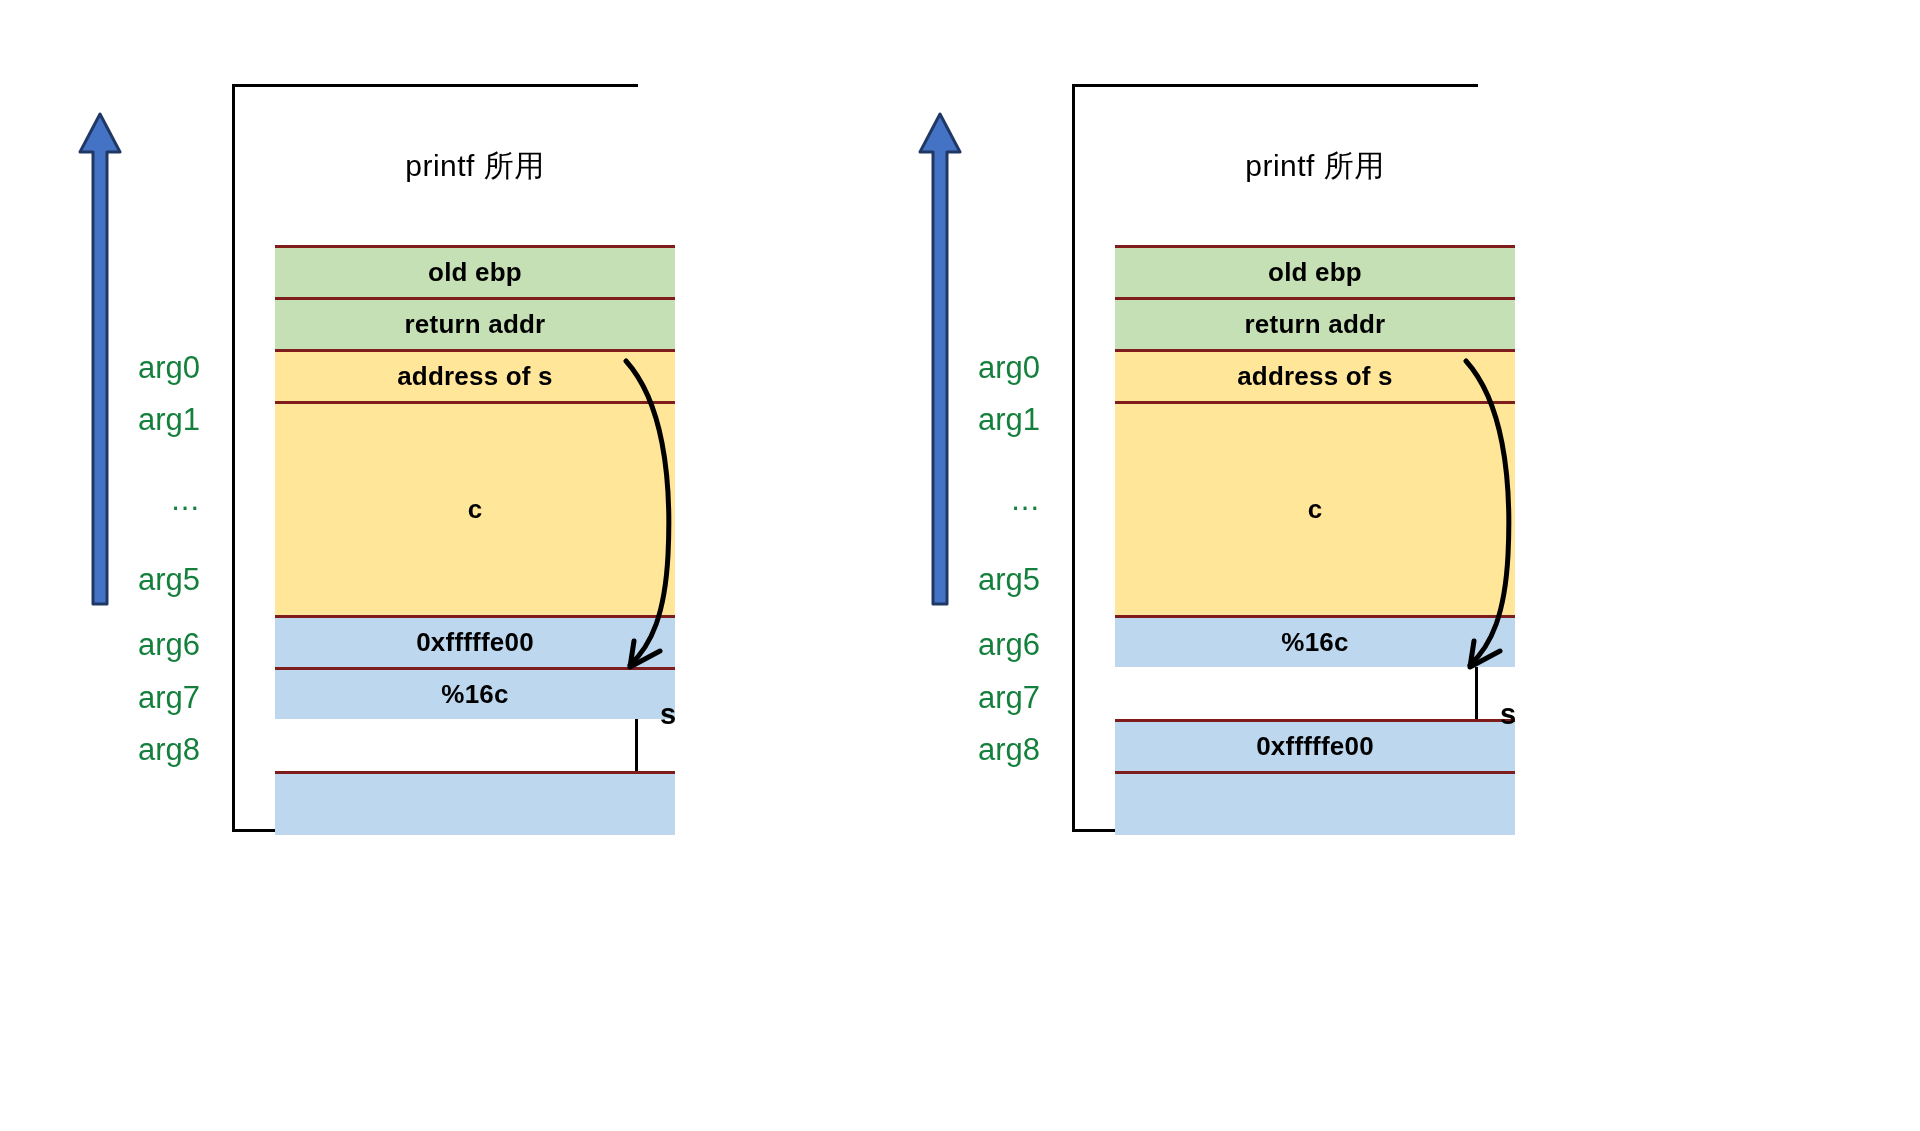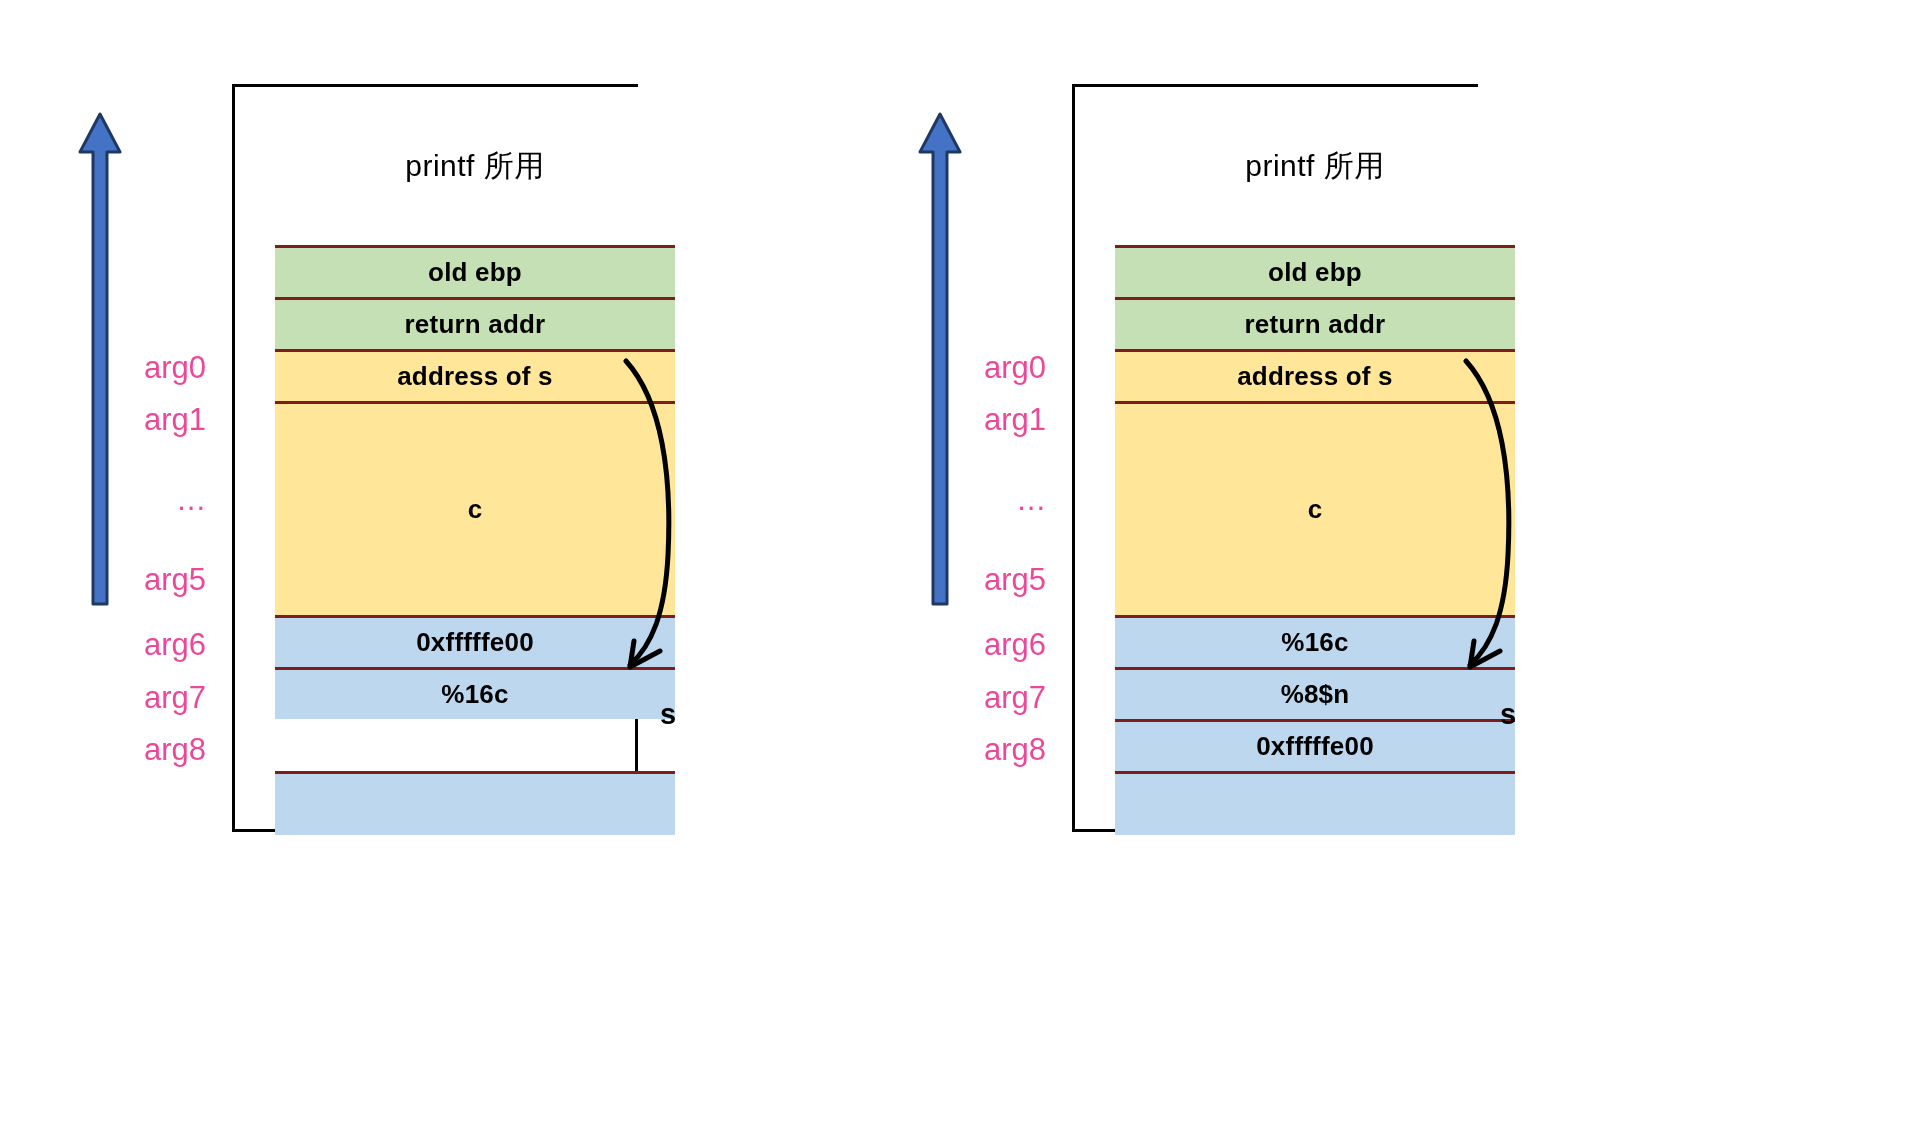--- a/index.html
+++ b/index.html
@@ -42,23 +42,23 @@
   
   .arg-labels {
     position: absolute;
     left: 110px;
     top: 84px;
     width: 112px;
     height: 748px;
   }
   .arg-label {
     position: absolute;
-    right: 16px;
+    right: 22px;
     font-size: 31px;
-    color: #ec4899;
+    color: #15803d;
     font-weight: 400;
     white-space: nowrap;
     text-align: left;
     line-height: 1;
   }
   .arg-label.ellipsis {
     font-size: 31px;
     letter-spacing: 1px;
   }
 
@@ -203,23 +203,20 @@
         </div>
         <div class="slot sep-top" style="top: 262px; height: 52px; background: rgb(255, 230, 153);">
           <span class="slot-text">address of s</span>
         </div>
         <div class="slot sep-top" style="top: 314px; height: 214px; background: rgb(255, 230, 153);">
           <span class="slot-text">c</span>
         </div>
         <div class="slot sep-top" style="top: 528px; height: 52px; background: rgb(189, 215, 238);">
           <span class="slot-text">%16c</span>
         </div>
-        <div class="slot sep-top" style="top: 580px; height: 52px; background: rgb(189, 215, 238);">
-          <span class="slot-text">%8$n</span>
-        </div>
         <div class="slot sep-top" style="top: 632px; height: 52px; background: rgb(189, 215, 238);">
           <span class="slot-text">0xfffffe00</span>
         </div>
         <div class="slot sep-top" style="top: 684px; height: 64px; background: rgb(189, 215, 238);">
           <span class="slot-text"></span>
         </div>
       </div>
 
     <svg class="pointer-arrow" viewBox="0 0 80 330">
       <path d="M 6 6 C 42 46, 52 120, 48 200 C 45 258, 32 290, 10 310" fill="none" stroke="#000000" stroke-width="5" stroke-linecap="round"></path>

